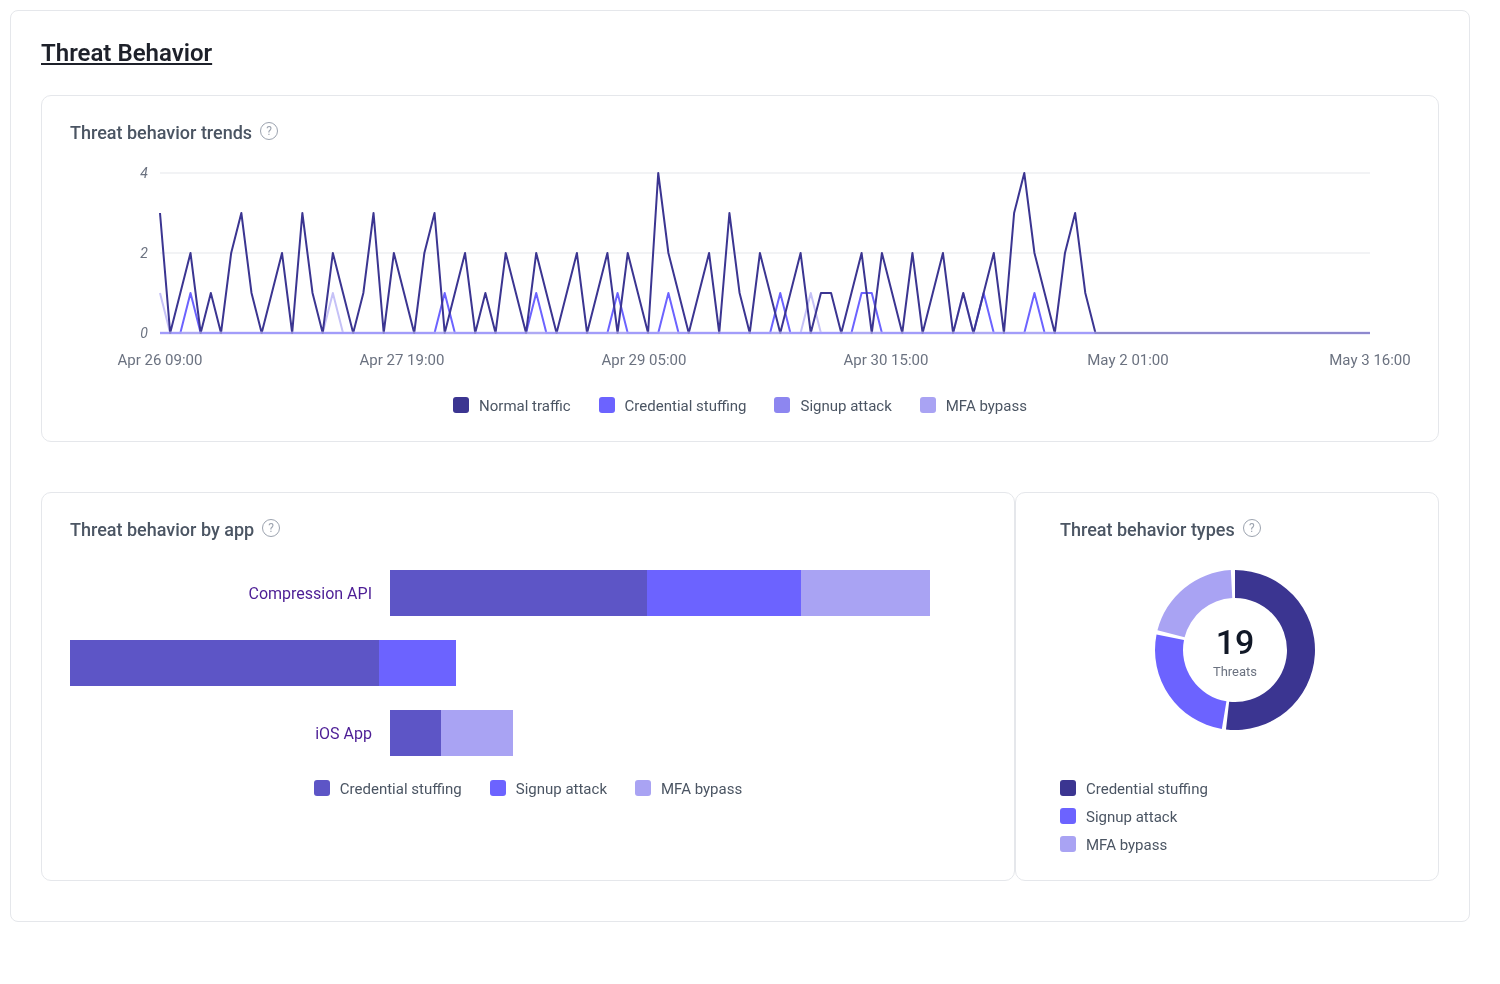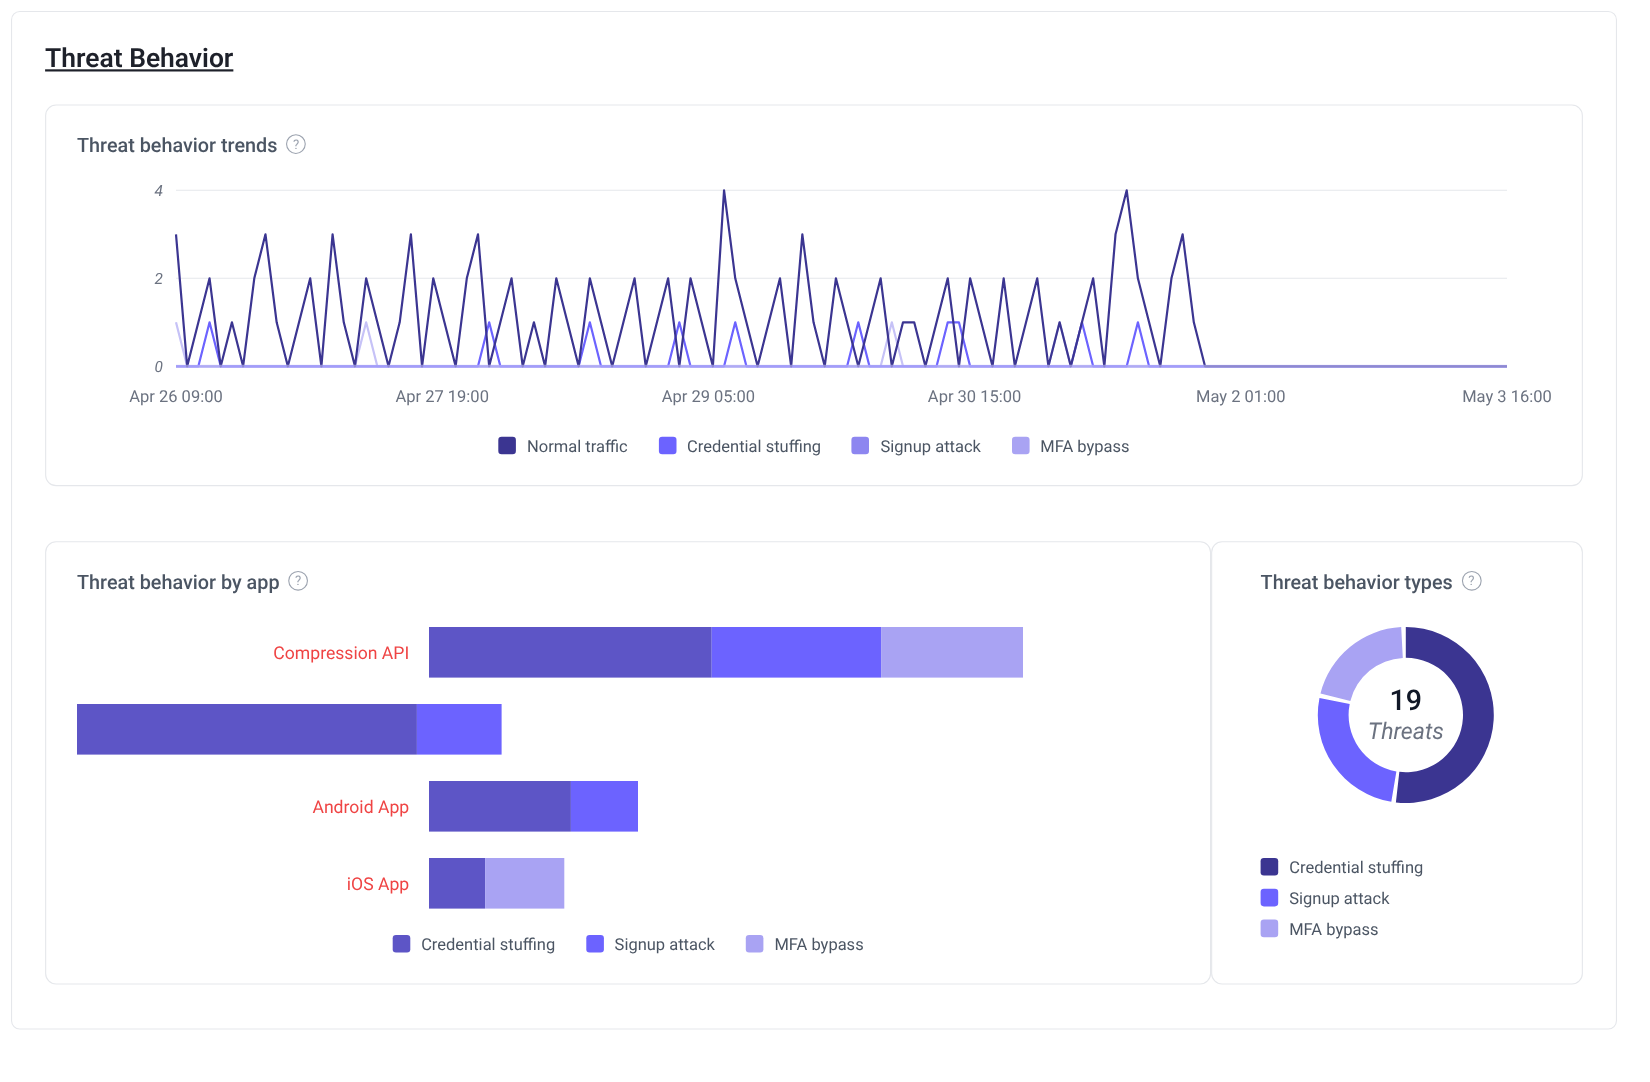--- a/index.html
+++ b/index.html
@@ -48,21 +48,21 @@
     justify-content: center;
     font-size: 12px;
     color: #9ca3af;
     cursor: pointer;
   }
   .row2 {
     display: flex;
     margin-top: 50px;
   }
   .card-apps { flex: 1; }
-  .card-types { width: 338px; padding-left: 44px; }
+  .card-types { width: 424px; padding-left: 44px; }
   
   .legend {
     display: flex;
     flex-wrap: wrap;
     justify-content: center;
     gap: 28px;
     margin-top: 14px;
     font-size: 15px;
     color: #4b5563;
   }
@@ -82,41 +82,41 @@
   .apps-chart { padding-top: 10px; }
   .app-row {
     display: flex;
     align-items: center;
     margin-bottom: 24px;
   }
   .app-label {
     width: 320px;
     text-align: right;
     padding-right: 18px;
-    color: #ef4444;
+    color: #4c1d95;
     font-size: 16px;
   }
   .app-bar {
     height: 46px;
     display: flex;
   }
   .app-seg { height: 100%; }
   
   .donut-wrap {
     position: relative;
     width: 180px; height: 180px;
     margin: 0 auto;
   }
   .donut-center {
     position: absolute; inset: 0;
     display: flex; flex-direction: column;
     align-items: center; justify-content: center;
   }
-  .donut-num { font-size: 26px; font-weight: 500; color: #111827; text-align: right; }
-  .donut-lbl { font-size: 21px; color: #6b7280; margin-top: 2px; font-style: italic; }
+  .donut-num { font-size: 34px; font-weight: 500; color: #111827; text-align: right; }
+  .donut-lbl { font-size: 13px; color: #6b7280; margin-top: 2px; }
   
   .axis-text { fill: #6b7280; font-size: 15px; }
   .axis-text-sm { fill: #6b7280; font-size: 14px; font-style: italic; }
   .grid-line { stroke: #e5e7eb; stroke-width: 1; }
 </style>
 </head>
 <body>
 
 <div class="page-wrap">
   <h1 class="page-title">Threat Behavior</h1>
@@ -181,27 +181,20 @@
               <div class="app-seg" style="width: 128.571px; background: rgb(169, 163, 243);"></div>
             </div>
           </div>
           <div class="app-row">
             <div class="app-bar">
               <div class="app-seg" style="width: 308.571px; background: rgb(93, 85, 198);"></div>
               <div class="app-seg" style="width: 77.1429px; background: rgb(108, 99, 255);"></div>
             </div>
           </div>
           <div class="app-row">
-            <div class="app-label">Android App</div>
-            <div class="app-bar">
-              <div class="app-seg" style="width: 128.571px; background: rgb(93, 85, 198);"></div>
-              <div class="app-seg" style="width: 61.7143px; background: rgb(108, 99, 255);"></div>
-            </div>
-          </div>
-          <div class="app-row">
             <div class="app-label">iOS App</div>
             <div class="app-bar">
               <div class="app-seg" style="width: 51.4286px; background: rgb(93, 85, 198);"></div>
               <div class="app-seg" style="width: 72px; background: rgb(169, 163, 243);"></div>
             </div>
           </div>
         </div>
       <div class="legend" id="apps-legend">
           <div class="legend-item">
             <span class="sw" style="background:#5D55C6"></span>

